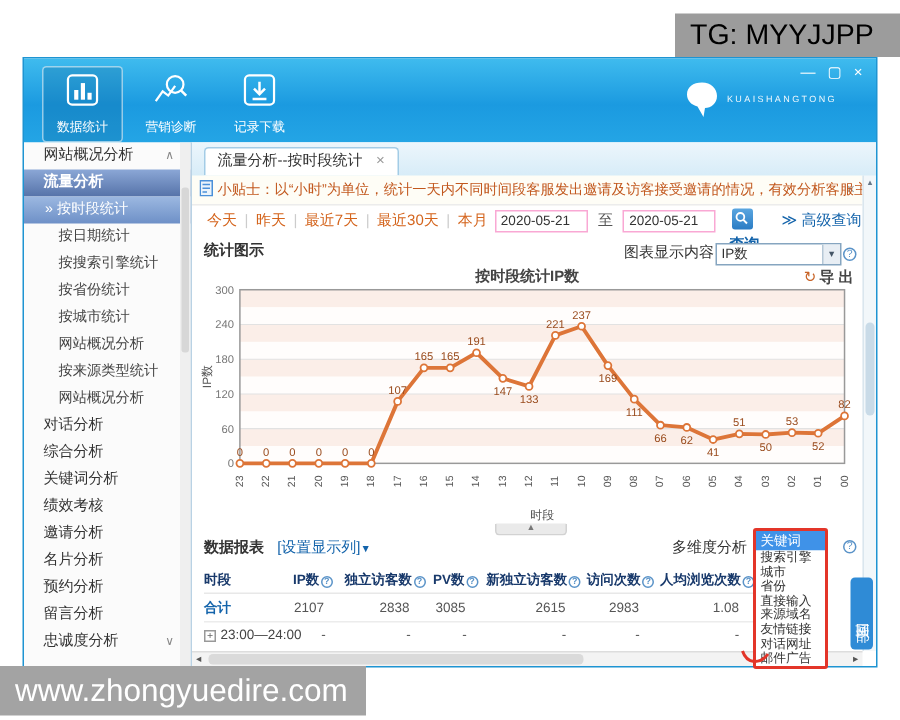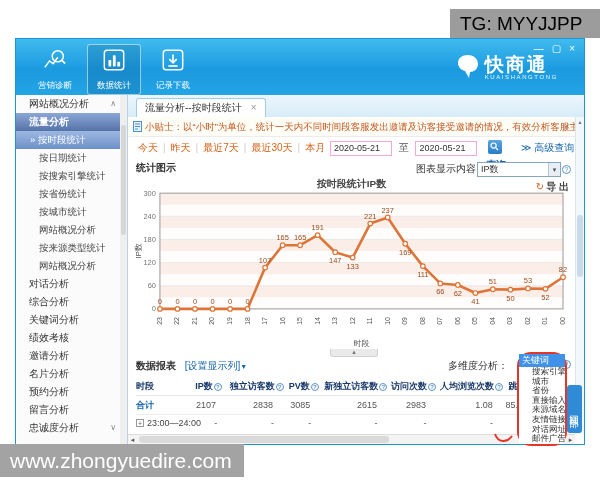--- a/index.html
+++ b/index.html
@@ -117,67 +117,66 @@
 
   .vscroll { position:absolute; right:0; top:22px; bottom:10px; width:9px; background:#f2f7fa; border-left:1px solid #dae6ee; }
   .vscroll .ar { position:absolute; left:0; width:8px; text-align:center; font-size:6px; color:#678; }
   .vscroll .ar.u { top:1px; } .vscroll .ar.d { bottom:1px; }
   .vthumb { position:absolute; top:98px; left:1px; width:6px; height:62px; background:#c9dbe8; border-radius:3px; }
 
   .backtop { position:absolute; right:2px; top:290px; width:15px; height:48px; background:#2f8bd6;
     border-radius:3px; color:#fff; writing-mode:vertical-rl; text-align:center; font-size:9.5px;
     letter-spacing:1px; z-index:7; line-height:15px; }
 
-  .dim-annotation { position:absolute; right:17px; top:257px; width:50px; z-index:8;
-    border:2px solid #e33529; border-radius:14px; background:#fff; }
+  .dim-annotation { position:absolute; right:32px; top:257px; width:50px; z-index:8;
+    border:2px solid #e33529; border-radius:2px; background:#fff; }
   .dim-selected { height:13px; line-height:13px; background:#3f92e8; color:#fff; font-size:9px; padding-left:3px; }
-  .dim-option { height:9.6px; line-height:9.6px; font-size:8.5px; color:#333; padding-left:13px;
+  .dim-option { height:9.6px; line-height:9.6px; font-size:8.5px; color:#333; padding-left:3px;
     white-space:nowrap; overflow:hidden; background:#fff; }
   .red-swoosh { position:absolute; right:70px; top:336px; z-index:9; }
 
   .ctitle { font-size:10px; font-weight:bold; fill:#444; }
   .ytick { font-size:7.5px; fill:#777; }
   .xtick { font-size:7px; fill:#555; }
   .vlabel { font-size:7.5px; fill:#9a4c1e; }
   .axlabel { font-size:8px; fill:#555; }
 </style>
 </head>
 <body>
 
 <div class="tg-badge">TG: MYYJJPP</div>
 <div class="site-watermark">www.zhongyuedire.com</div>
 
 <div class="window">
 
   <div class="titlebar">
     <div class="toolbar" id="toolbar">
-        <div class="tool"><span><svg width="24" height="24" viewBox="0 0 26 26">
-              <circle cx="16" cy="9" r="6" fill="none" stroke="#fff" stroke-width="1.6"></circle>
-              <line x1="20.2" y1="13.2" x2="24" y2="17" stroke="#fff" stroke-width="1.8"></line>
-              <polyline points="2,21 7,14 11,17 16,10" fill="none" stroke="#fff" stroke-width="1.6"></polyline>
-            </svg></span><span class="tlabel">营销诊断</span></div>
         <div class="tool active"><span><svg width="24" height="24" viewBox="0 0 26 26">
               <rect x="2.5" y="2.5" width="21" height="21" rx="3" fill="none" stroke="#fff" stroke-width="1.6"></rect>
               <rect x="7" y="13" width="3" height="7" fill="#fff"></rect>
               <rect x="11.8" y="8" width="3" height="12" fill="#fff"></rect>
               <rect x="16.6" y="15" width="3" height="5" fill="#fff"></rect>
             </svg></span><span class="tlabel">数据统计</span></div>
         <div class="tool"><span><svg width="24" height="24" viewBox="0 0 26 26">
+              <circle cx="16" cy="9" r="6" fill="none" stroke="#fff" stroke-width="1.6"></circle>
+              <line x1="20.2" y1="13.2" x2="24" y2="17" stroke="#fff" stroke-width="1.8"></line>
+              <polyline points="2,21 7,14 11,17 16,10" fill="none" stroke="#fff" stroke-width="1.6"></polyline>
+            </svg></span><span class="tlabel">营销诊断</span></div>
+        <div class="tool"><span><svg width="24" height="24" viewBox="0 0 26 26">
               <rect x="2.5" y="2.5" width="21" height="21" rx="3" fill="none" stroke="#fff" stroke-width="1.6"></rect>
               <line x1="13" y1="7" x2="13" y2="15" stroke="#fff" stroke-width="1.8"></line>
               <polyline points="9,12 13,16 17,12" fill="none" stroke="#fff" stroke-width="1.8"></polyline>
               <line x1="8" y1="19.5" x2="18" y2="19.5" stroke="#fff" stroke-width="1.8"></line>
             </svg></span><span class="tlabel">记录下载</span></div>
       </div>
     <div class="logo">
       <svg width="24" height="26" viewBox="0 0 24 26">
         <path d="M12 1 C18 1 22 5 22 10 C22 15 18 18 14 18 L13 24 L9 17 C5 16 2 13 2 9 C2 4 6 1 12 1 Z" fill="#ffffff"></path>
       </svg>
       <div>
-        <div class="cn">快商通</div>
         <div class="en">KUAISHANGTONG</div>
       </div>
     </div>
     <div class="win-controls">
       <span>—</span>
       <span>▢</span>
       <span>×</span>
     </div>
   </div>
 

